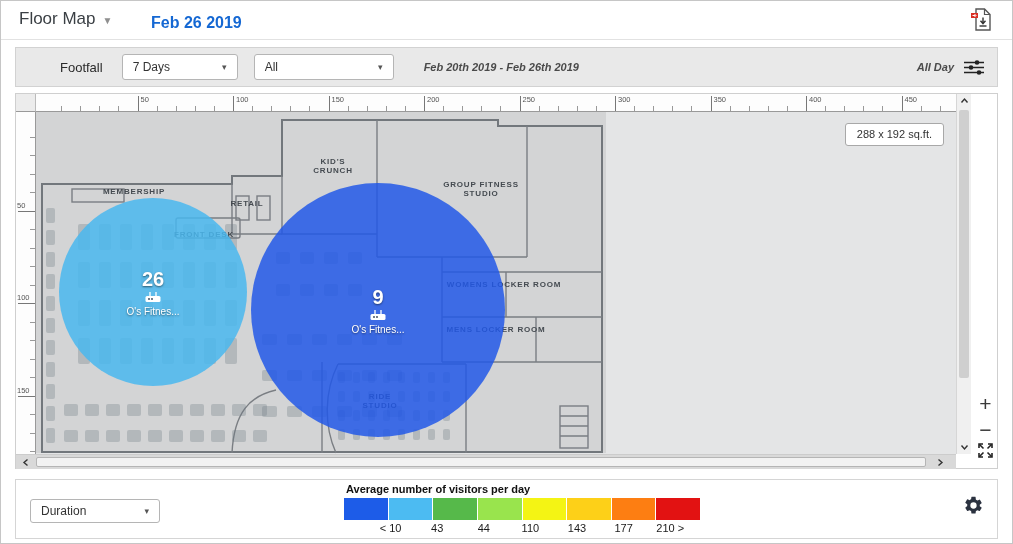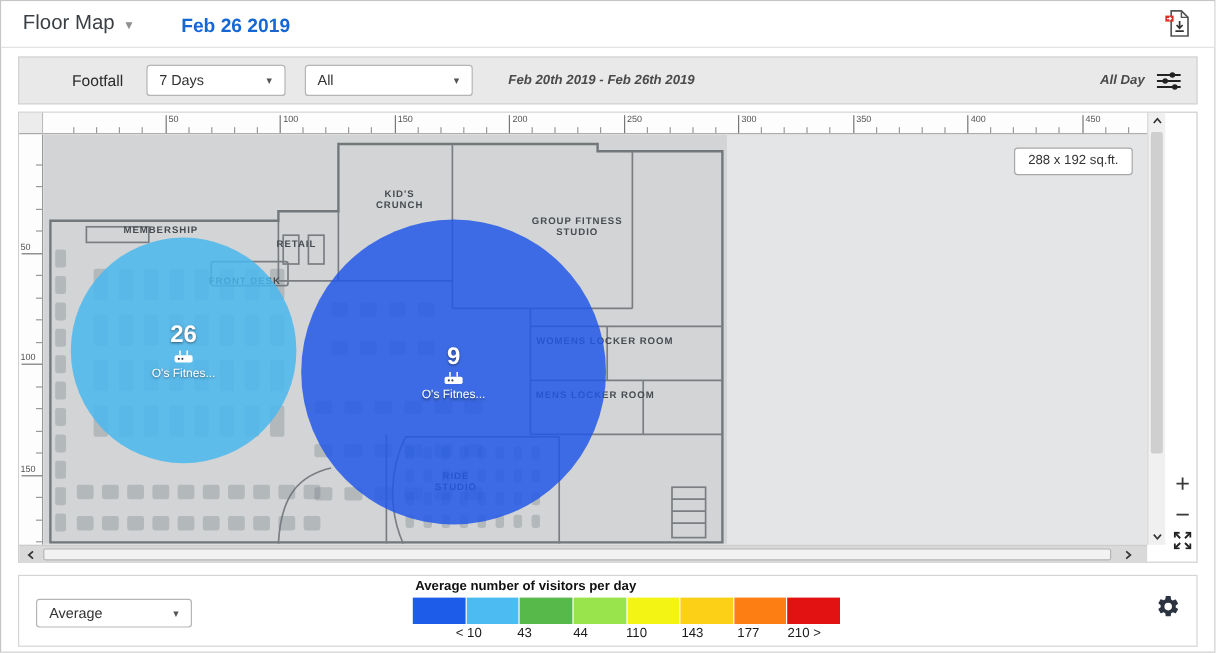--- a/index.html
+++ b/index.html
@@ -426,21 +426,21 @@
     <div class="zctl zexpand">
       <svg width="15" height="15" viewBox="0 0 15 15" fill="none" stroke="#222" stroke-width="1.6">
         <path d="M1,5 V1 H5 M10,1 H14 V5 M14,10 V14 H10 M5,14 H1 V10"></path>
         <path d="M1.5,1.5 L5.5,5.5 M13.5,1.5 L9.5,5.5 M13.5,13.5 L9.5,9.5 M1.5,13.5 L5.5,9.5"></path>
       </svg>
     </div>
   </div>
 
   <div class="bbar">
     <div class="sel footfall">
-      <span>Average</span>
+      <span>Duration</span>
       <span class="car">▾</span>
     </div>
     <div class="legend">
       <div class="leg-title">Average number of visitors per day</div>
       <div class="swatches">
           <div class="sw" style="background: rgb(29, 92, 232);"></div>
           <div class="sw" style="background: rgb(76, 187, 242);"></div>
           <div class="sw" style="background: rgb(86, 185, 74);"></div>
           <div class="sw" style="background: rgb(153, 228, 77);"></div>
           <div class="sw" style="background: rgb(244, 244, 20);"></div>

